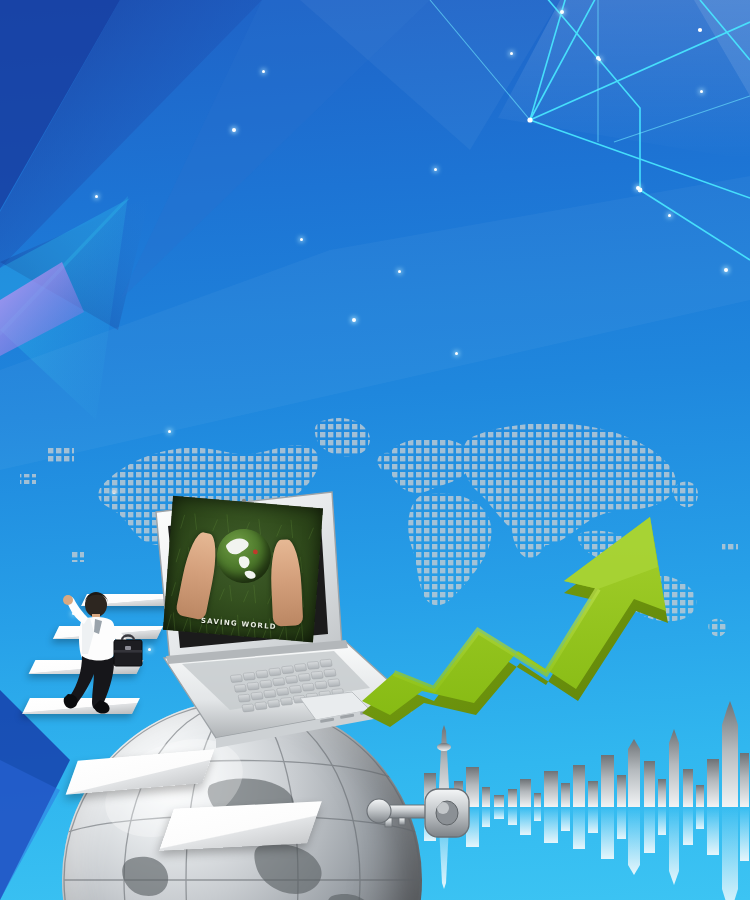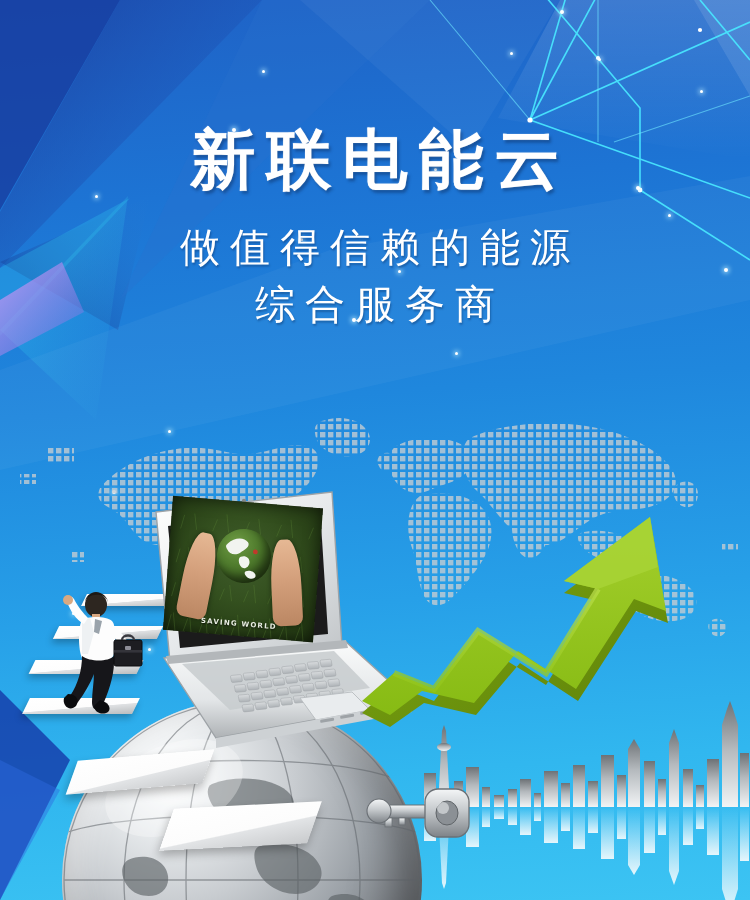--- a/index.html
+++ b/index.html
@@ -307,27 +307,20 @@
             <rect x="20" y="82" width="16" height="10"></rect>
             <rect x="70" y="160" width="14" height="10"></rect>
             <rect x="722" y="150" width="16" height="10"></rect>
           </g>
         </mask>
       </defs>
       <rect x="0" y="0" width="750" height="250" fill="url(#sq)" mask="url(#landmask)"></rect>
     </svg>
   </div>
 
-  <div class="headline">
-    <h1 class="title">新联电能云</h1>
-    <p class="subtitle">
-      <span>做值得信赖的能源</span>
-      <span>综合服务商</span>
-    </p>
-  </div>
 
   <div class="skyline">
     <svg viewBox="0 0 330 205" width="330" height="205" xmlns="http://www.w3.org/2000/svg">
       <defs>
         <linearGradient id="bld" x1="0" y1="0" x2="0" y2="1">
           <stop offset="0" stop-color="#6d7276"></stop>
           <stop offset=".45" stop-color="#b4b9bd"></stop>
           <stop offset="1" stop-color="#f2f4f5"></stop>
         </linearGradient>
         <linearGradient id="bldr" x1="0" y1="0" x2="0" y2="1">

